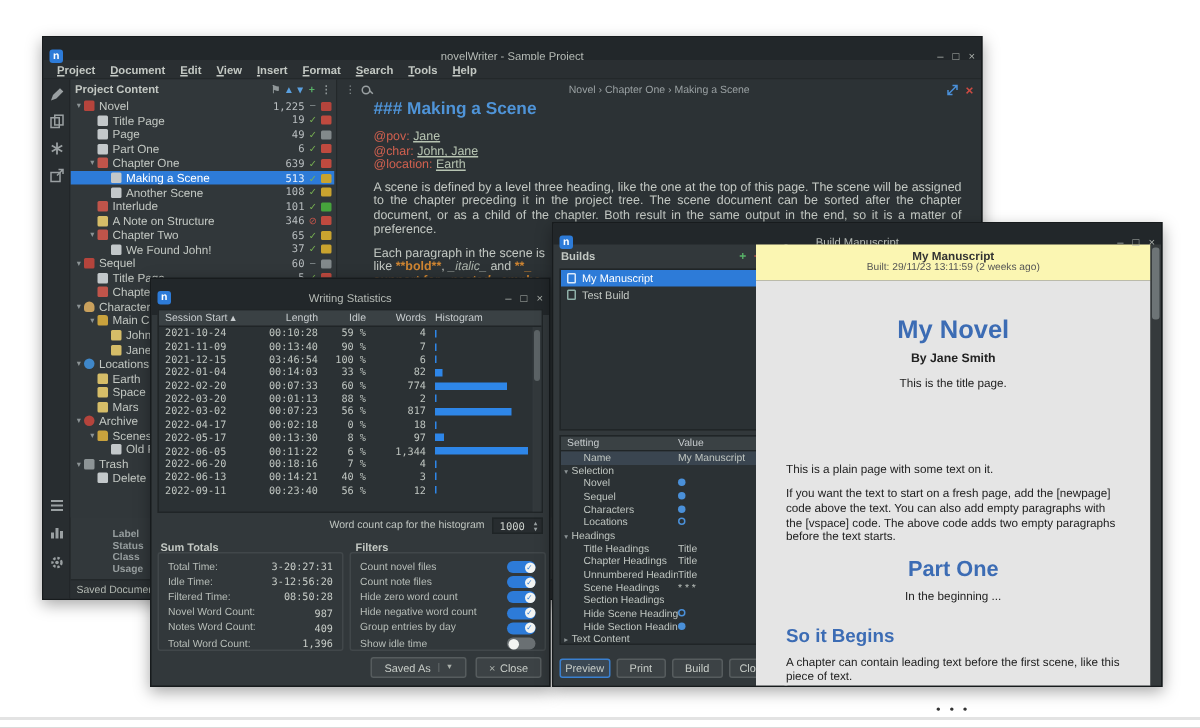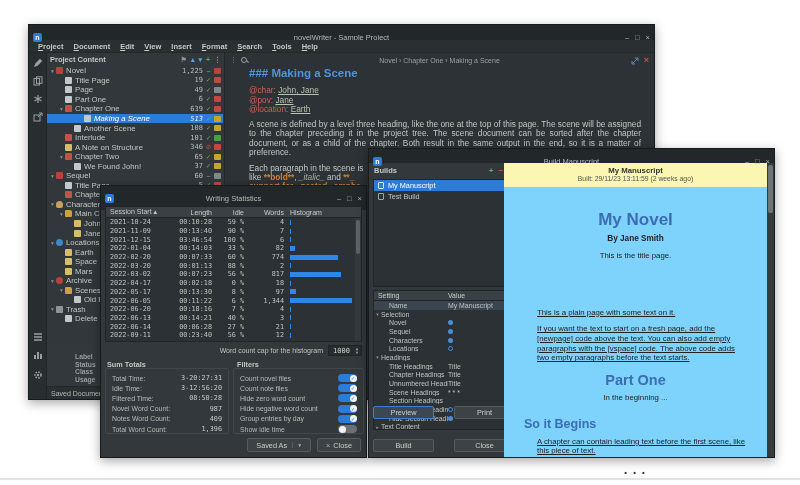--- a/index.html
+++ b/index.html
@@ -119,58 +119,58 @@
   .toggle.on .knob{right:0.5px;}
   .toggle.off .knob{left:0.5px;color:#6a7073;}
   .stbtns{position:absolute;right:5px;bottom:5px;display:flex;gap:6px;}
   .btn{height:14px;background:#3c4245;border:1px solid #565c5e;border-radius:2px;color:#c9cec9;
        font-size:7.3px;display:flex;align-items:center;justify-content:center;padding:0 8px;}
   .btn .caret{margin-left:5px;border-left:1px solid #565c5e;padding-left:4px;font-size:5px;color:#aab0ab;}
   .btn .xpre{margin-right:3px;color:#aab0ab;}
 
   
   #build{left:368px;top:148px;width:407px;height:310px;z-index:3;}
-  .bleft{position:absolute;left:0;top:14px;bottom:0;width:156px;background:#32383b;border-right:6px solid #ffffff;}
+  .bleft{position:absolute;left:0;top:14px;bottom:0;width:156px;background:#32383b;border-right:2px solid #ffffff;}
   .bhdr{height:14px;display:flex;align-items:center;padding:0 5px;font-size:7.5px;font-weight:bold;color:#c3c8c3;}
   .bhdr .sp{flex:1;}
   .bhic{margin-left:5px;font-size:8px;}
   .bhic.plus{color:#58b368;} .bhic.minus{color:#c0544a;} .bhic.pen{color:#7fa8a0;font-size:7px;}
   .blist{position:absolute;left:4px;right:4px;top:16px;height:108px;background:#2b3134;border:1px solid #202527;}
   .blist-row{display:flex;align-items:center;height:11px;font-size:7.3px;color:#c3c8c3;padding-left:4px;}
   .blist-row.selected{background:#2d7bd8;color:#fff;}
   .bdoc{width:6px;height:7px;border:1px solid #8fb0a8;border-radius:1px;margin-right:4px;flex:none;}
   .blist-row.selected .bdoc{border-color:#dceafa;}
   .bset{position:absolute;left:4px;right:4px;top:127px;height:140px;background:#2b3134;border:1px solid #202527;overflow:hidden;}
   .bset-head{display:flex;height:10px;background:#3a4144;font-size:6.9px;color:#c7ccce;align-items:center;border-bottom:1px solid #202527;}
   .bset-head .shl{flex:1;padding-left:4px;} .bset-head .shv{width:66px;}
   .set-row{display:flex;height:8.7px;align-items:center;font-size:6.9px;color:#bfc5c0;}
   .set-row.sel{background:#3a4550;}
   .sexp{width:7px;text-align:center;font-size:5px;color:#8b9294;flex:none;}
   .slab{flex:1;white-space:nowrap;overflow:hidden;}
   .sval{width:66px;flex:none;white-space:nowrap;}
   .bullet{display:inline-block;width:5px;height:5px;border-radius:50%;}
   .bullet.filled{background:#4a90d9;}
   .bullet.outline{border:1px solid #4a90d9;}
-  .bbtns{position:absolute;left:4px;right:4px;bottom:5px;display:grid;grid-template-columns:1fr 1fr;gap:20px;}
+  .bbtns{position:absolute;left:4px;right:4px;bottom:5px;display:grid;grid-template-columns:1fr 1fr 1fr 1fr;gap:4px;}
   .bbtn{height:13px;background:#3c4245;border:1px solid #565c5e;border-radius:2px;color:#c9cec9;font-size:7.3px;
         display:flex;align-items:center;justify-content:center;}
   .bbtn.primary{border-color:#3a80d0;background:#3b4854;}
 
   .bright{position:absolute;left:135px;top:14px;right:0;bottom:0;background:#262b2d;}
   .banner{position:absolute;left:0;right:7px;top:0;height:24px;background:#fbf6b2;text-align:center;color:#333;padding-top:3px;}
   .banner .bt{font-size:7.8px;font-weight:bold;}
   .banner .bs{font-size:6.8px;color:#555;}
-  .page{position:absolute;left:0;right:7px;top:24px;bottom:0;background:#7dd3fc;color:#222;
+  .page{position:absolute;left:0;right:7px;top:24px;bottom:0;background:#e5e5e5;color:#222;
         padding:14px 20px 0 20px;font-size:7.8px;line-height:9.6px;}
   .page .mtitle{text-align:center;font-size:17px;font-weight:bold;color:#3c6cb4;margin-top:14px;}
   .page .byline{text-align:center;font-weight:bold;margin-top:9px;font-size:8.2px;}
   .page .cline{text-align:center;margin-top:0;}
   .page .tlines{margin-top:8px;}
   .page .gap{height:40px;}
-  .page p{margin:7px 0 0 13px;text-decoration:underline;}
+  .page p{margin:7px 0 0 0;}
   .page .part{text-align:center;font-size:14.5px;font-weight:bold;color:#3c6cb4;margin-top:13px;}
   .page .partsub{text-align:center;margin-top:8px;}
   .page .chap{font-size:12.5px;font-weight:bold;color:#3c6cb4;margin-top:17px;}
   .page .sep{text-align:center;font-weight:bold;margin-top:12px;letter-spacing:2px;color:#333;}
   .pscroll{position:absolute;right:0;top:0;bottom:0;width:7px;background:#353a3c;}
   .pscroll i{position:absolute;left:1px;right:1px;top:2px;height:48px;background:#6d7476;border-radius:2px;}
 </style>
 </head>
 <body>
 
@@ -282,21 +282,21 @@
             <span class="tchip" style="background: rgb(191, 74, 63);"></span>
           </div>
           <div class="tree-row" style="padding-left: 11px;">
             <span class="tw">▾</span>
             <span class="ticon chapter"></span>
             <span class="tlabel">Chapter One</span>
             <span class="tcount">639</span>
             <span class="tcheck check">✓</span>
             <span class="tchip" style="background: rgb(191, 74, 63);"></span>
           </div>
-          <div class="tree-row selected" style="padding-left: 30px; font-style: italic;">
+          <div class="tree-row selected" style="padding-left: 20px;">
             <span class="tw"></span>
             <span class="ticon file"></span>
             <span class="tlabel">Making a Scene</span>
             <span class="tcount">513</span>
             <span class="tcheck check">✓</span>
             <span class="tchip" style="background: rgb(201, 163, 47);"></span>
           </div>
           <div class="tree-row" style="padding-left: 20px;">
             <span class="tw"></span>
             <span class="ticon file"></span>
@@ -476,22 +476,22 @@
         <span class="edright">
           <span class="expand-ic"><svg viewBox="0 0 8 8">
                 <path d="M1 7L7 1M1 4v3h3M7 4V1H4" stroke="#4a90d9" fill="none"></path>
               </svg></span>
           <span class="close-red">×</span>
         </span>
       </div>
       <div class="doc">
         <h3>### Making a Scene</h3>
         <div id="tags">
+            <div class="tagline"><span class="tagkey">@pov:</span> <span class="tagval">Jane</span></div>
             <div class="tagline"><span class="tagkey">@char:</span> <span class="tagval">John, Jane</span></div>
-            <div class="tagline"><span class="tagkey">@pov:</span> <span class="tagval">Jane</span></div>
             <div class="tagline"><span class="tagkey">@location:</span> <span class="tagval">Earth</span></div>
           </div>
         <p>A scene is defined by a level three heading, like the one at the top of this page. The scene will be assigned to the chapter preceding it in the project tree. The scene document can be sorted after the chapter document, or as a child of the chapter. Both result in the same output in the end, so it is a matter of preference.</p>
         <div class="rich" id="rich">
             <div><span>Each paragraph in the scene is</span></div>
             <div><span>like </span><span class="seg-boldOrange">**bold**</span><span>, </span><span class="seg-italicDim">_italic_</span><span> and </span><span class="seg-boldOrange">**_</span></div>
             <div><span class="seg-boldOrange">support for </span><span class="seg-italicOrange">_nested_</span><span class="seg-boldOrange"> empha</span></div>
           </div>
       </div>
     </div>
@@ -645,29 +645,20 @@
           <div class="strow">
             <span class="c-date">2022-06-13</span>
             <span class="c-len">00:14:21</span>
             <span class="c-idle">40 %</span>
             <span class="c-words">3</span>
             <span class="c-hist">
               <span class="bar" style="width: 0.186px;"></span>
             </span>
           </div>
           <div class="strow">
-            <span class="c-date">2022-06-14</span>
-            <span class="c-len">00:06:28</span>
-            <span class="c-idle">27 %</span>
-            <span class="c-words">21</span>
-            <span class="c-hist">
-              <span class="bar" style="width: 1.302px;"></span>
-            </span>
-          </div>
-          <div class="strow">
             <span class="c-date">2022-09-11</span>
             <span class="c-len">00:23:40</span>
             <span class="c-idle">56 %</span>
             <span class="c-words">12</span>
             <span class="c-hist">
               <span class="bar" style="width: 0.744px;"></span>
             </span>
           </div>
         </div>
       <div class="stscroll">

